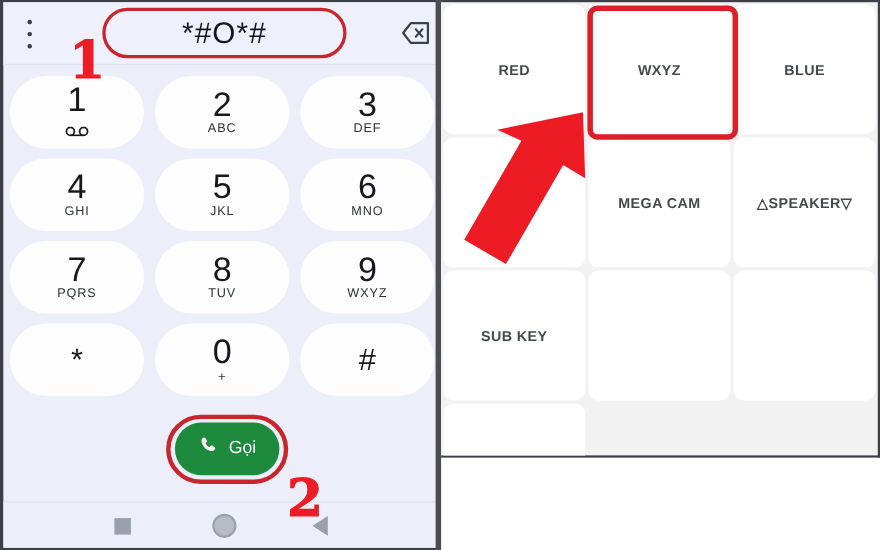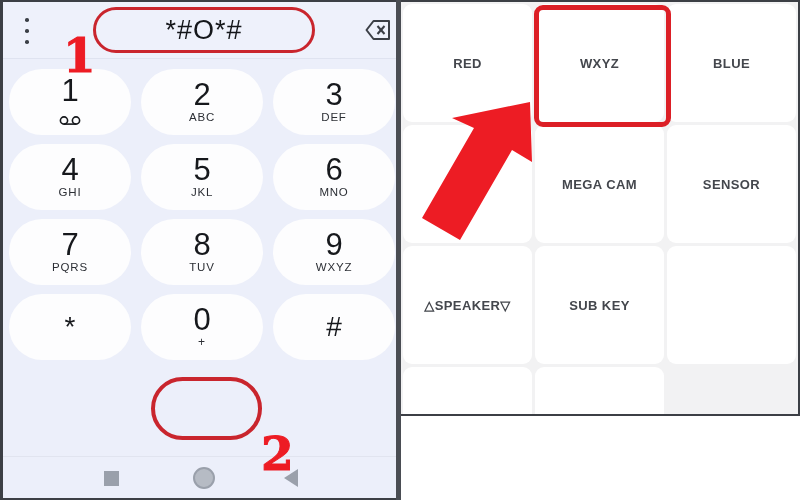--- a/index.html
+++ b/index.html
@@ -235,20 +235,28 @@
       <div class="key" style="left:132px;top:229px;">
         <span class="digit">0</span>
         <span class="sub plus">+</span>
       </div>
 
       <div class="key hash" style="left:264px;top:229px;">
         <span class="digit">#</span>
       </div>
     </div>
 
+    <div class="call-btn">
+      <span>
+        <svg width="19" height="19" viewBox="0 0 24 24">
+          <path d="M6.6 2.3c.6-.3 1.4-.1 1.8.5l2 3c.4.6.3 1.4-.3 1.8l-1.5 1.1c.9 2 2.6 3.7 4.6 4.6l1.1-1.5c.4-.6 1.2-.7 1.8-.3l3 2c.6.4.8 1.2.5 1.8-.9 1.8-3 2.9-4.9 2.3C9.4 16 7.9 14.5 6 11.6 4.1 8.7 3.6 6 4.3 4.1c.3-.8.9-1.4 1.6-1.7z" fill="#ffffff"></path>
+        </svg>
+      </span>
+      <span class="label">Gọi</span>
+    </div>
     <div class="call-highlight"></div>
 
     <div class="navbar">
       <div class="nav-recents"></div>
       <div class="nav-home"></div>
       <div class="nav-back"></div>
     </div>
 
     <div class="anno anno-1">1</div>
     <div class="anno anno-2">2</div>
@@ -256,21 +264,20 @@
 
   <div class="panel-divider"></div>
 
   <div class="test-panel">
     <div class="grid">
       <div class="cell">RED</div>
       <div class="cell">WXYZ</div>
       <div class="cell">BLUE</div>
       <div class="cell">REC</div>
       <div class="cell">MEGA CAM</div>
-      <div class="cell">SENSOR</div>
       <div class="cell">△SPEAKER▽</div>
       <div class="cell">SUB KEY</div>
       <div class="cell empty"></div>
       <div class="cell empty"></div>
       <div class="cell empty"></div>
     </div>
 
     <div class="cell-highlight"></div>
   </div>
 

